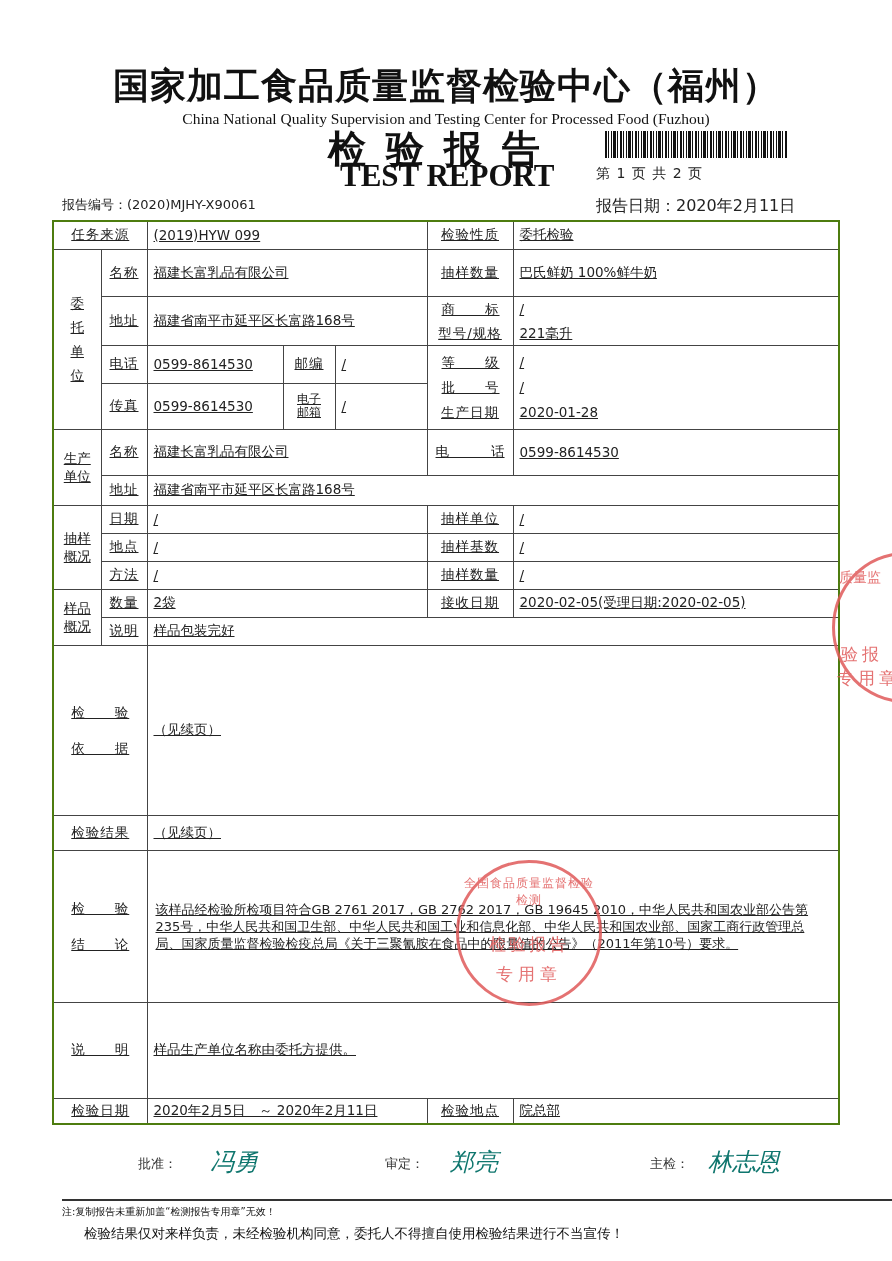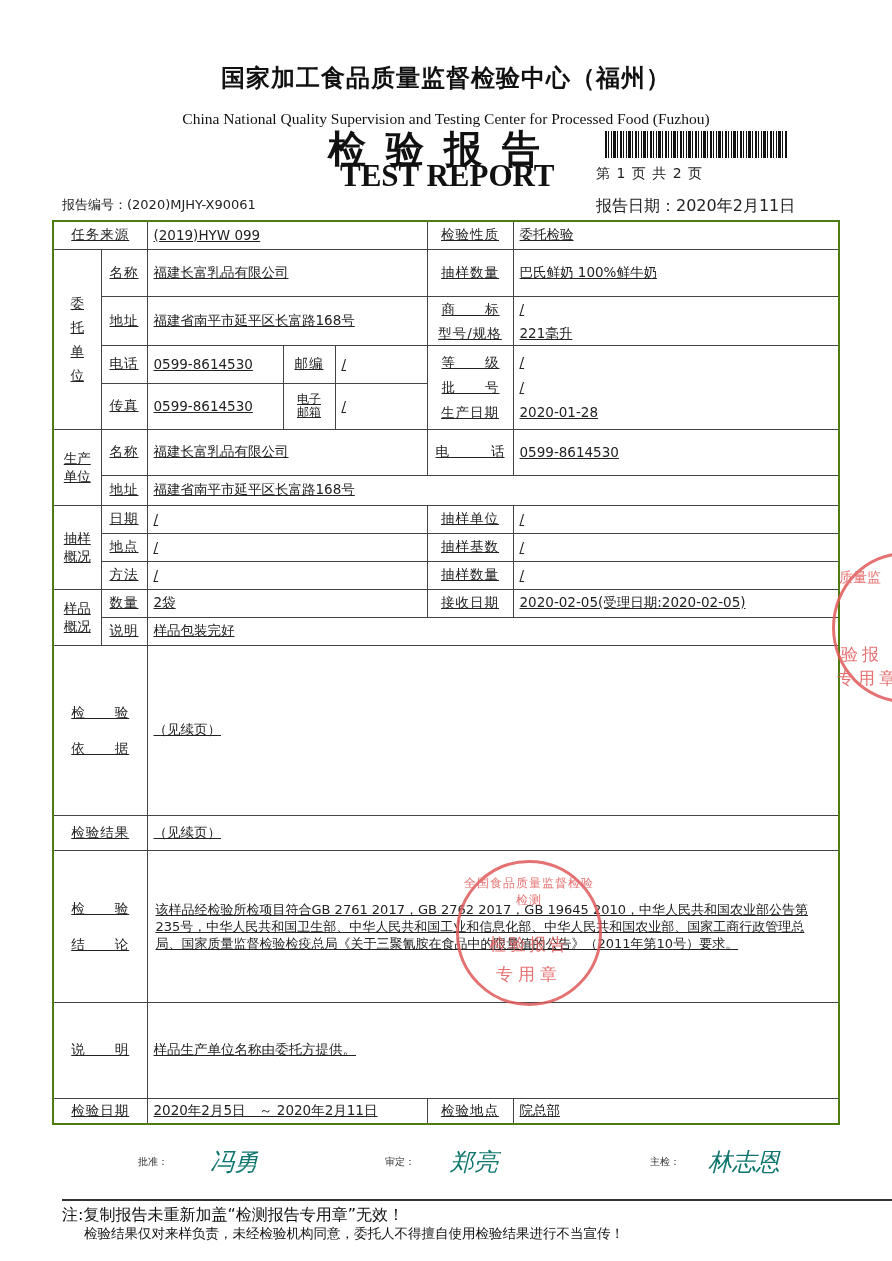--- a/index.html
+++ b/index.html
@@ -4,21 +4,21 @@
 <style>
   html, body { margin:0; padding:0; }
   body {
     width:892px; height:1261px; position:relative; overflow:hidden;
     background:#ffffff; color:#1a1a1a;
     font-family:"DejaVu Serif", serif;
   }
   .abs { position:absolute; }
   .title-cn {
     left:0; width:892px; top:62px; text-align:center;
-    font-family:"DejaVu Serif", serif; font-weight:bold; font-size:24px; letter-spacing:1px;
+    font-family:"DejaVu Serif", serif; font-weight:bold; font-size:36px; letter-spacing:1px;
     color:#111;
   }
   .title-en {
     left:0; width:892px; top:110px; text-align:center;
     font-family:"Liberation Serif", serif; font-weight:normal; font-size:15.5px; color:#111;
   }
   .report-cn {
     left:328px; top:124px; font-family:"DejaVu Serif", serif; font-weight:bold;
     font-size:38px; letter-spacing:20px; color:#111;
   }
@@ -49,24 +49,24 @@
     border:1.3px solid #444; padding:0 6px; vertical-align:middle; overflow:hidden; white-space:nowrap;
   }
   table.rep { border:2px solid #4d7c0f;text-decoration:underline; }
   .lbl { text-align:center; letter-spacing:1px; }
   .spread { text-align:justify; text-align-last:justify; padding:0 8px !important; }
   .vert { text-align:center; line-height:1.35; }
   .sub { font-size:12px; line-height:1.1; text-align:center;margin-top:41px; }
   .conclusion { white-space:normal !important; line-height:17px; font-size:13px; padding:0 8px !important; }
   .stack { line-height:24px; }
 
-  .sign-row { top:1155px; font-family:Liberation Serif, serif; font-size:10px; color:#333; }
+  .sign-row { top:1155px; font-family:Liberation Serif, serif; font-size:13px; color:#333; }
   .signature { font-family:"DejaVu Serif", serif; font-style:italic; font-size:24px; color:#0f766e; }
   .footer-line { left:62px; top:1199px; width:830px; height:0; border-top:2px solid #333; }
-  .note1 { left:62px; top:1205px; font-family:"DejaVu Sans", sans-serif; font-size:16px; color:#111; }
+  .note1 { left:62px; top:1205px; font-family:"DejaVu Sans", sans-serif; font-size:10px; color:#111; }
   .note2 { left:84px; top:1225px; font-family:"DejaVu Sans", sans-serif; font-size:13.5px; color:#111; }
 
   .stamp {
     border:3px solid #e05a5a; border-radius:50%; color:#e05a5a; opacity:0.85;
     font-family:"DejaVu Sans", sans-serif; text-align:center; pointer-events:none;
   }
   .stamp-main { left:456px; top:860px; width:140px; height:140px; }
   .stamp-main .arc { position:absolute; top:12px; left:0; width:140px; font-size:12px; letter-spacing:1px; }
   .stamp-main .mid { position:absolute; top:70px; left:0; width:140px; font-size:17px; letter-spacing:3px; }
   .stamp-main .bot { position:absolute; top:100px; left:0; width:140px; font-size:17px; letter-spacing:5px; }

